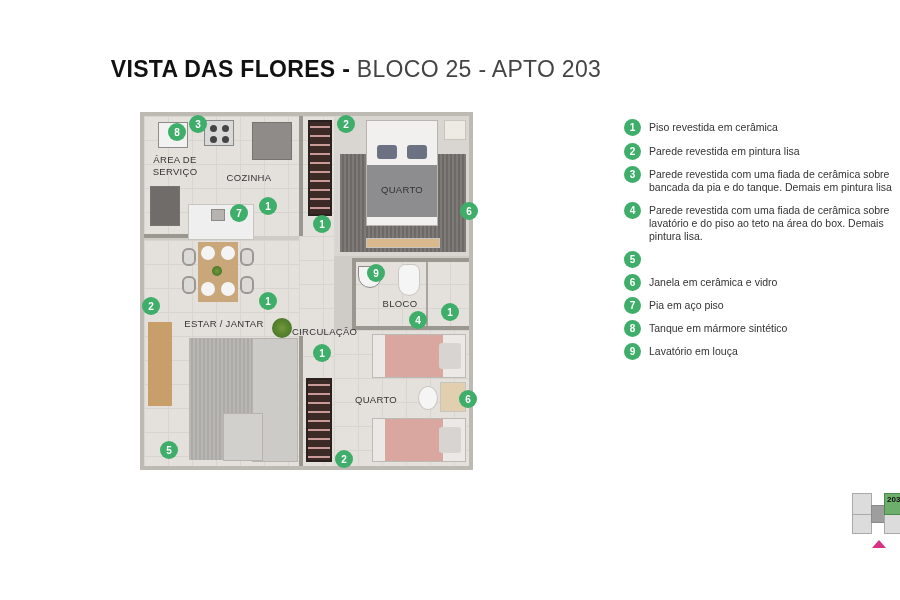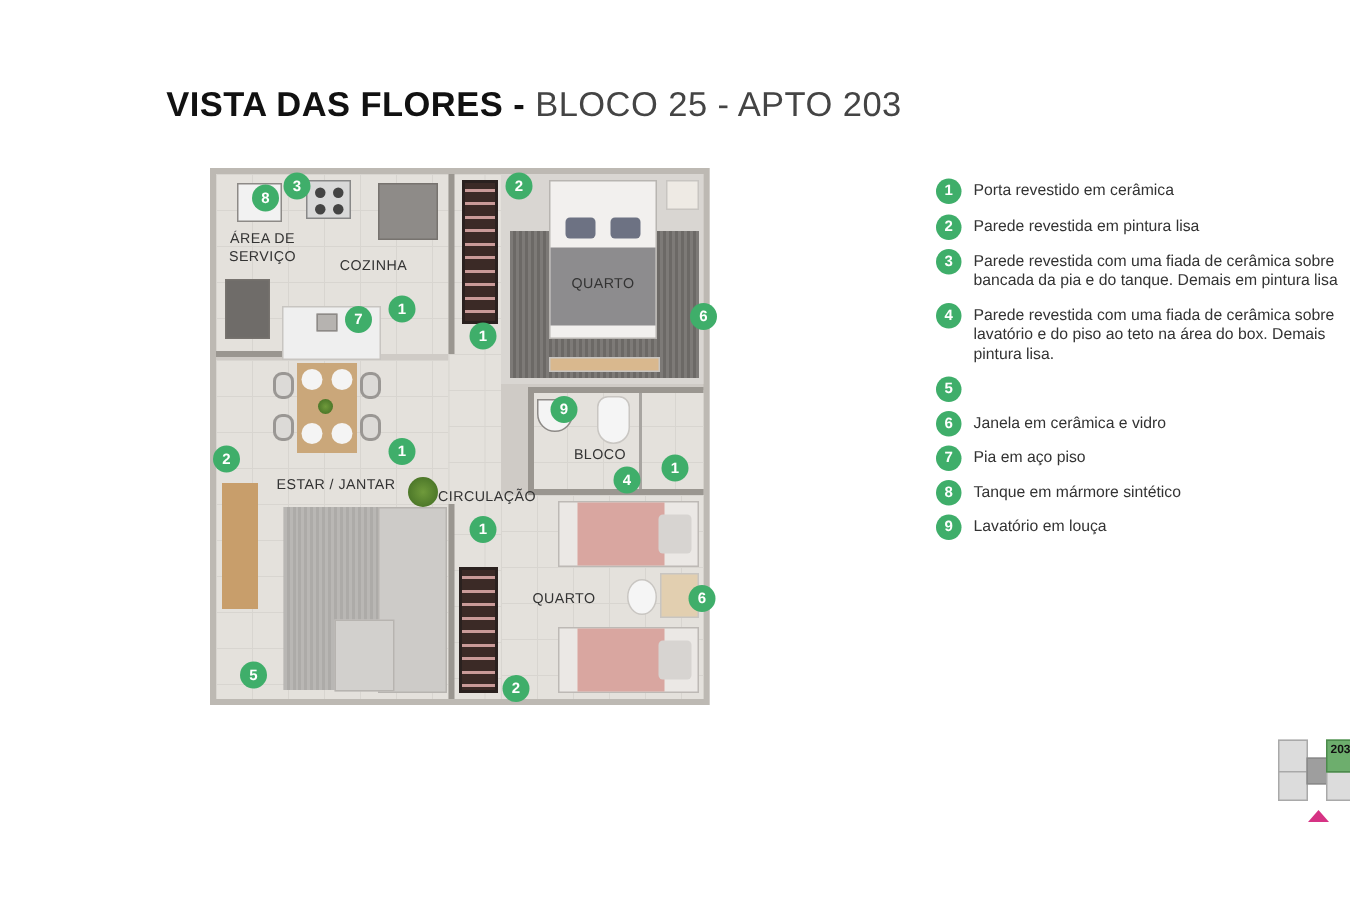--- a/index.html
+++ b/index.html
@@ -160,21 +160,21 @@
   <div class="badge" style="left:441px;top:303px;">1</div>
   <div class="badge" style="left:313px;top:344px;">1</div>
   <div class="badge" style="left:459px;top:390px;">6</div>
   <div class="badge" style="left:160px;top:441px;">5</div>
   <div class="badge" style="left:335px;top:450px;">2</div>
 </div>
 
 <div class="legend">
   <div class="legend-item" style="margin-bottom:7px;">
     <span class="legend-badge">1</span>
-    <span class="legend-text">Porta revestido em cerâmica</span>
+    <span class="legend-text">Piso revestida em cerâmica</span>
   </div>
   <div class="legend-item" style="margin-bottom:6px;">
     <span class="legend-badge">2</span>
     <span class="legend-text">Parede revestida em pintura lisa</span>
   </div>
   <div class="legend-item" style="margin-bottom:8px;">
     <span class="legend-badge">3</span>
     <span class="legend-text" style="white-space:pre;">Parede revestida com uma fiada de cerâmica sobre
 bancada da pia e do tanque. Demais em pintura lisa</span>
   </div>

